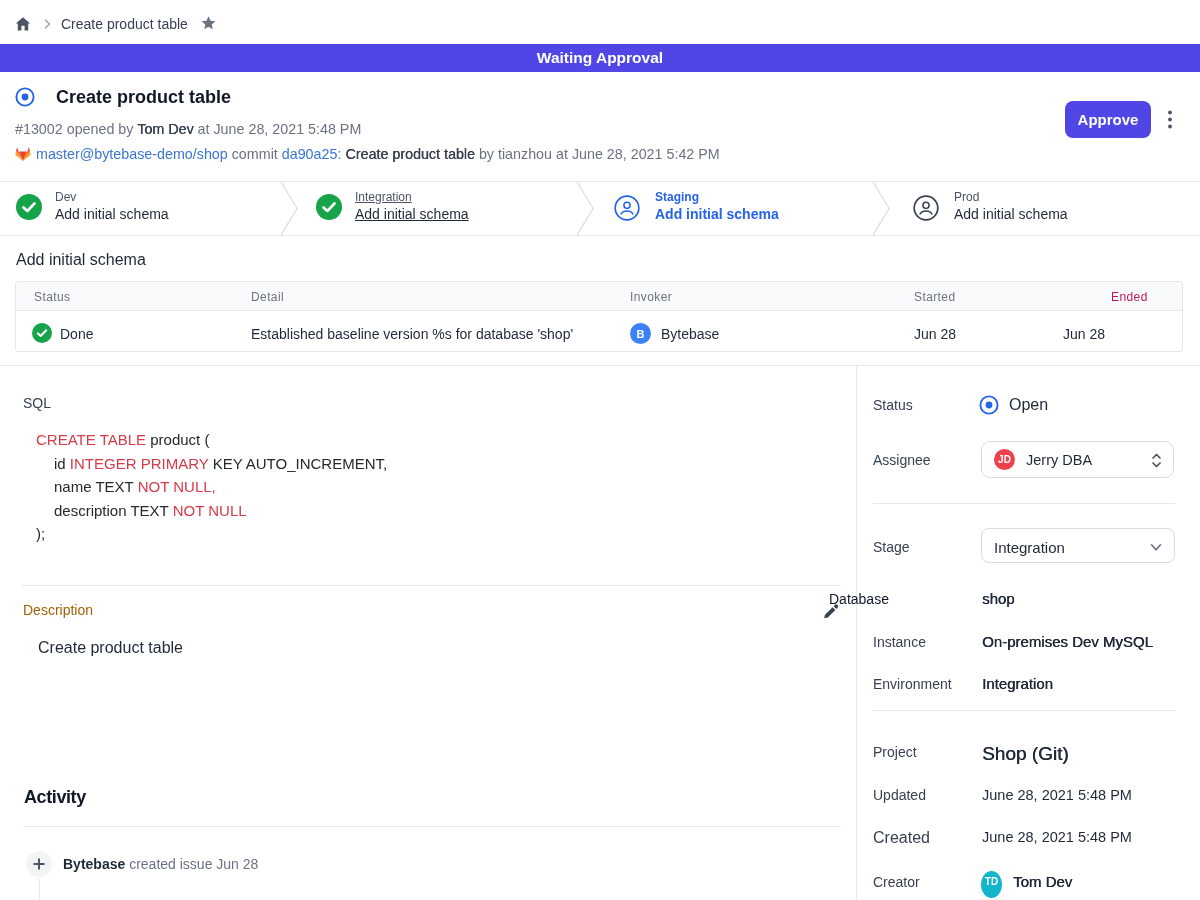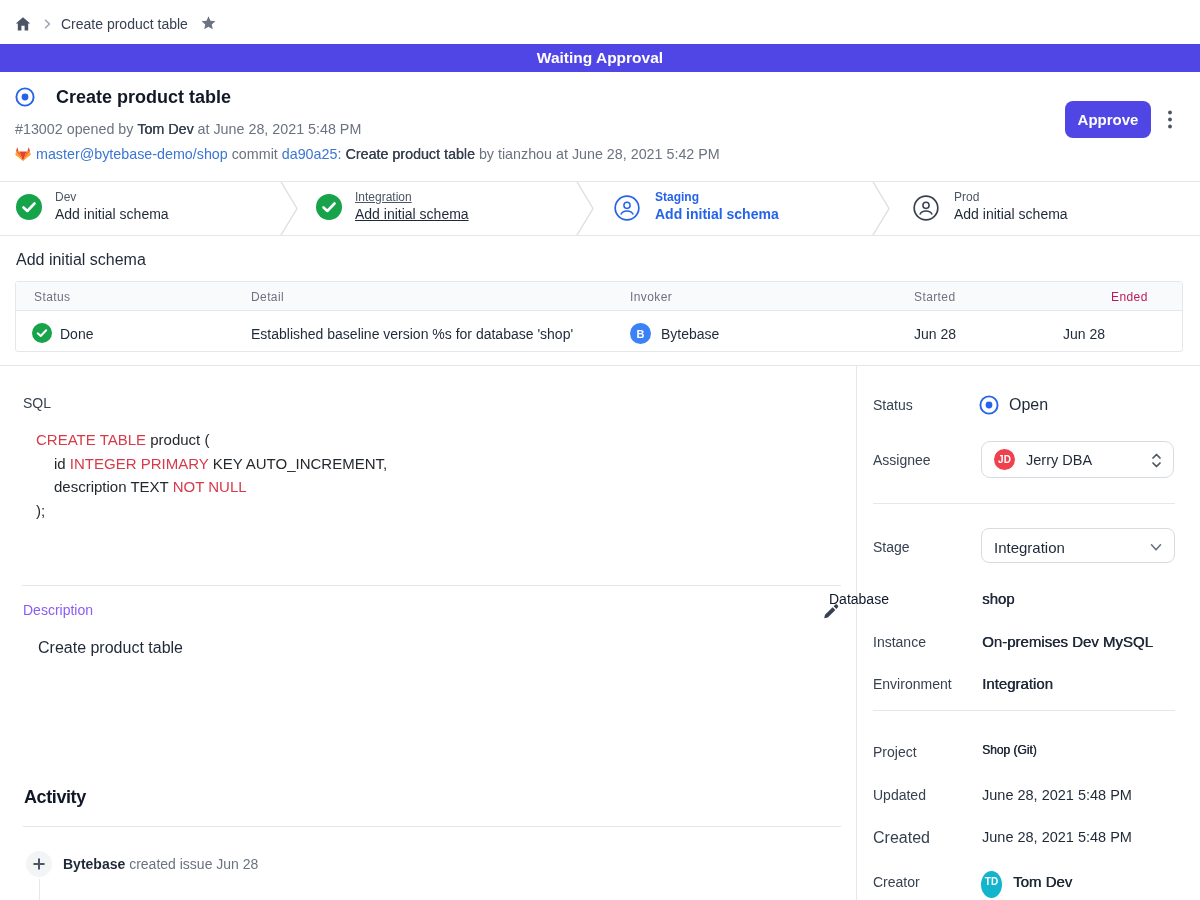--- a/index.html
+++ b/index.html
@@ -118,26 +118,27 @@
   </div>
 </div>
 
 <div class="abs" style="left:0;top:365px;width:1200px;border-top:1px solid #e5e7eb;"></div>
 <div class="abs" style="left:856px;top:365px;height:535px;border-left:1px solid #e5e7eb;"></div>
 
 <div class="abs" style="left:23px;top:395px;font-size:14px;color:#374151;">SQL</div>
 <div class="abs" style="left:36px;top:428px;font-size:15px;line-height:23.5px;color:#24292e;">
   <div><span style="color:#d73a49;">CREATE TABLE</span> product (</div>
   <div style="padding-left:18px;">id <span style="color:#d73a49;">INTEGER PRIMARY</span> KEY AUTO_INCREMENT,</div>
+  <div style="padding-left:18px;">name TEXT <span style="color:#d73a49;">NOT NULL,</span></div>
   <div style="padding-left:18px;">description TEXT <span style="color:#d73a49;">NOT NULL</span></div>
   <div>);</div>
 </div>
 
 <div class="abs" style="left:22px;top:585px;width:819px;border-top:1px solid #e5e7eb;"></div>
-<div class="abs" style="left:23px;top:602px;font-size:14px;color:#8b5cf6;">Description</div>
+<div class="abs" style="left:23px;top:602px;font-size:14px;color:#a16207;">Description</div>
 <svg class="abs" style="left:823px;top:602px" width="16" height="17" viewBox="0 0 16 17">
   <path d="M1.2 16.2 L2.0 12.8 L9.6 5.2 L12.4 8.0 L4.8 15.6 Z" fill="#374151"></path>
   <path d="M10.6 4.2 L11.8 3.0 a1.95 1.95 0 0 1 2.76 2.76 L13.4 7.0 Z" fill="#374151"></path>
 </svg>
 <div class="abs" style="left:38px;top:639px;font-size:16px;color:#1f2937;">Create product table</div>
 
 <div class="abs" style="left:24px;top:787px;font-size:18px;letter-spacing:-0.4px;font-weight:700;color:#111827;">Activity</div>
 <div class="abs" style="left:23px;top:826px;width:818px;border-top:1px solid #e5e7eb;"></div>
 <div class="abs" style="left:26px;top:851px;width:26px;height:26px;border-radius:50%;background:#f3f4f6;"></div>
 <svg class="abs" style="left:32px;top:857px" width="14" height="14" viewBox="0 0 14 14">
@@ -176,21 +177,21 @@
 
 <div class="abs" style="left:873px;top:634px;font-size:14px;color:#374151;">Instance</div>
 <div class="abs" style="left:982px;top:633px;font-size:15px;color:#1f2937;text-shadow:0.4px 0 0 #1f2937;">On-premises Dev MySQL</div>
 
 <div class="abs" style="left:873px;top:676px;font-size:14px;color:#374151;">Environment</div>
 <div class="abs" style="left:982px;top:675px;font-size:15px;color:#1f2937;text-shadow:0.4px 0 0 #1f2937;">Integration</div>
 
 <div class="abs" style="left:873px;top:710px;width:302px;border-top:1px solid #e5e7eb;"></div>
 
 <div class="abs" style="left:873px;top:744px;font-size:14px;color:#374151;">Project</div>
-<div class="abs" style="left:982px;top:743px;font-size:12px;color:#1f2937;text-shadow:0.4px 0 0 #1f2937;">Shop (Git)</div>
+<div class="abs" style="left:982px;top:743px;font-size:19px;color:#1f2937;text-shadow:0.4px 0 0 #1f2937;">Shop (Git)</div>
 
 <div class="abs" style="left:873px;top:787px;font-size:14px;color:#374151;">Updated</div>
 <div class="abs" style="left:982px;top:787px;font-size:14.5px;color:#1f2937;">June 28, 2021 5:48 PM</div>
 
 <div class="abs" style="left:873px;top:829px;font-size:16px;color:#374151;">Created</div>
 <div class="abs" style="left:982px;top:829px;font-size:14.5px;color:#1f2937;">June 28, 2021 5:48 PM</div>
 
 <div class="abs" style="left:873px;top:874px;font-size:14px;color:#374151;">Creator</div>
 <div class="abs" style="left:981px;top:871px;width:21px;height:27px;border-radius:50%;background:#12b5cb;color:#fff;font-size:10px;font-weight:700;text-align:center;line-height:21px;">TD</div>
 <div class="abs" style="left:1013px;top:873px;font-size:15px;color:#1f2937;text-shadow:0.4px 0 0 #1f2937;">Tom Dev</div>

